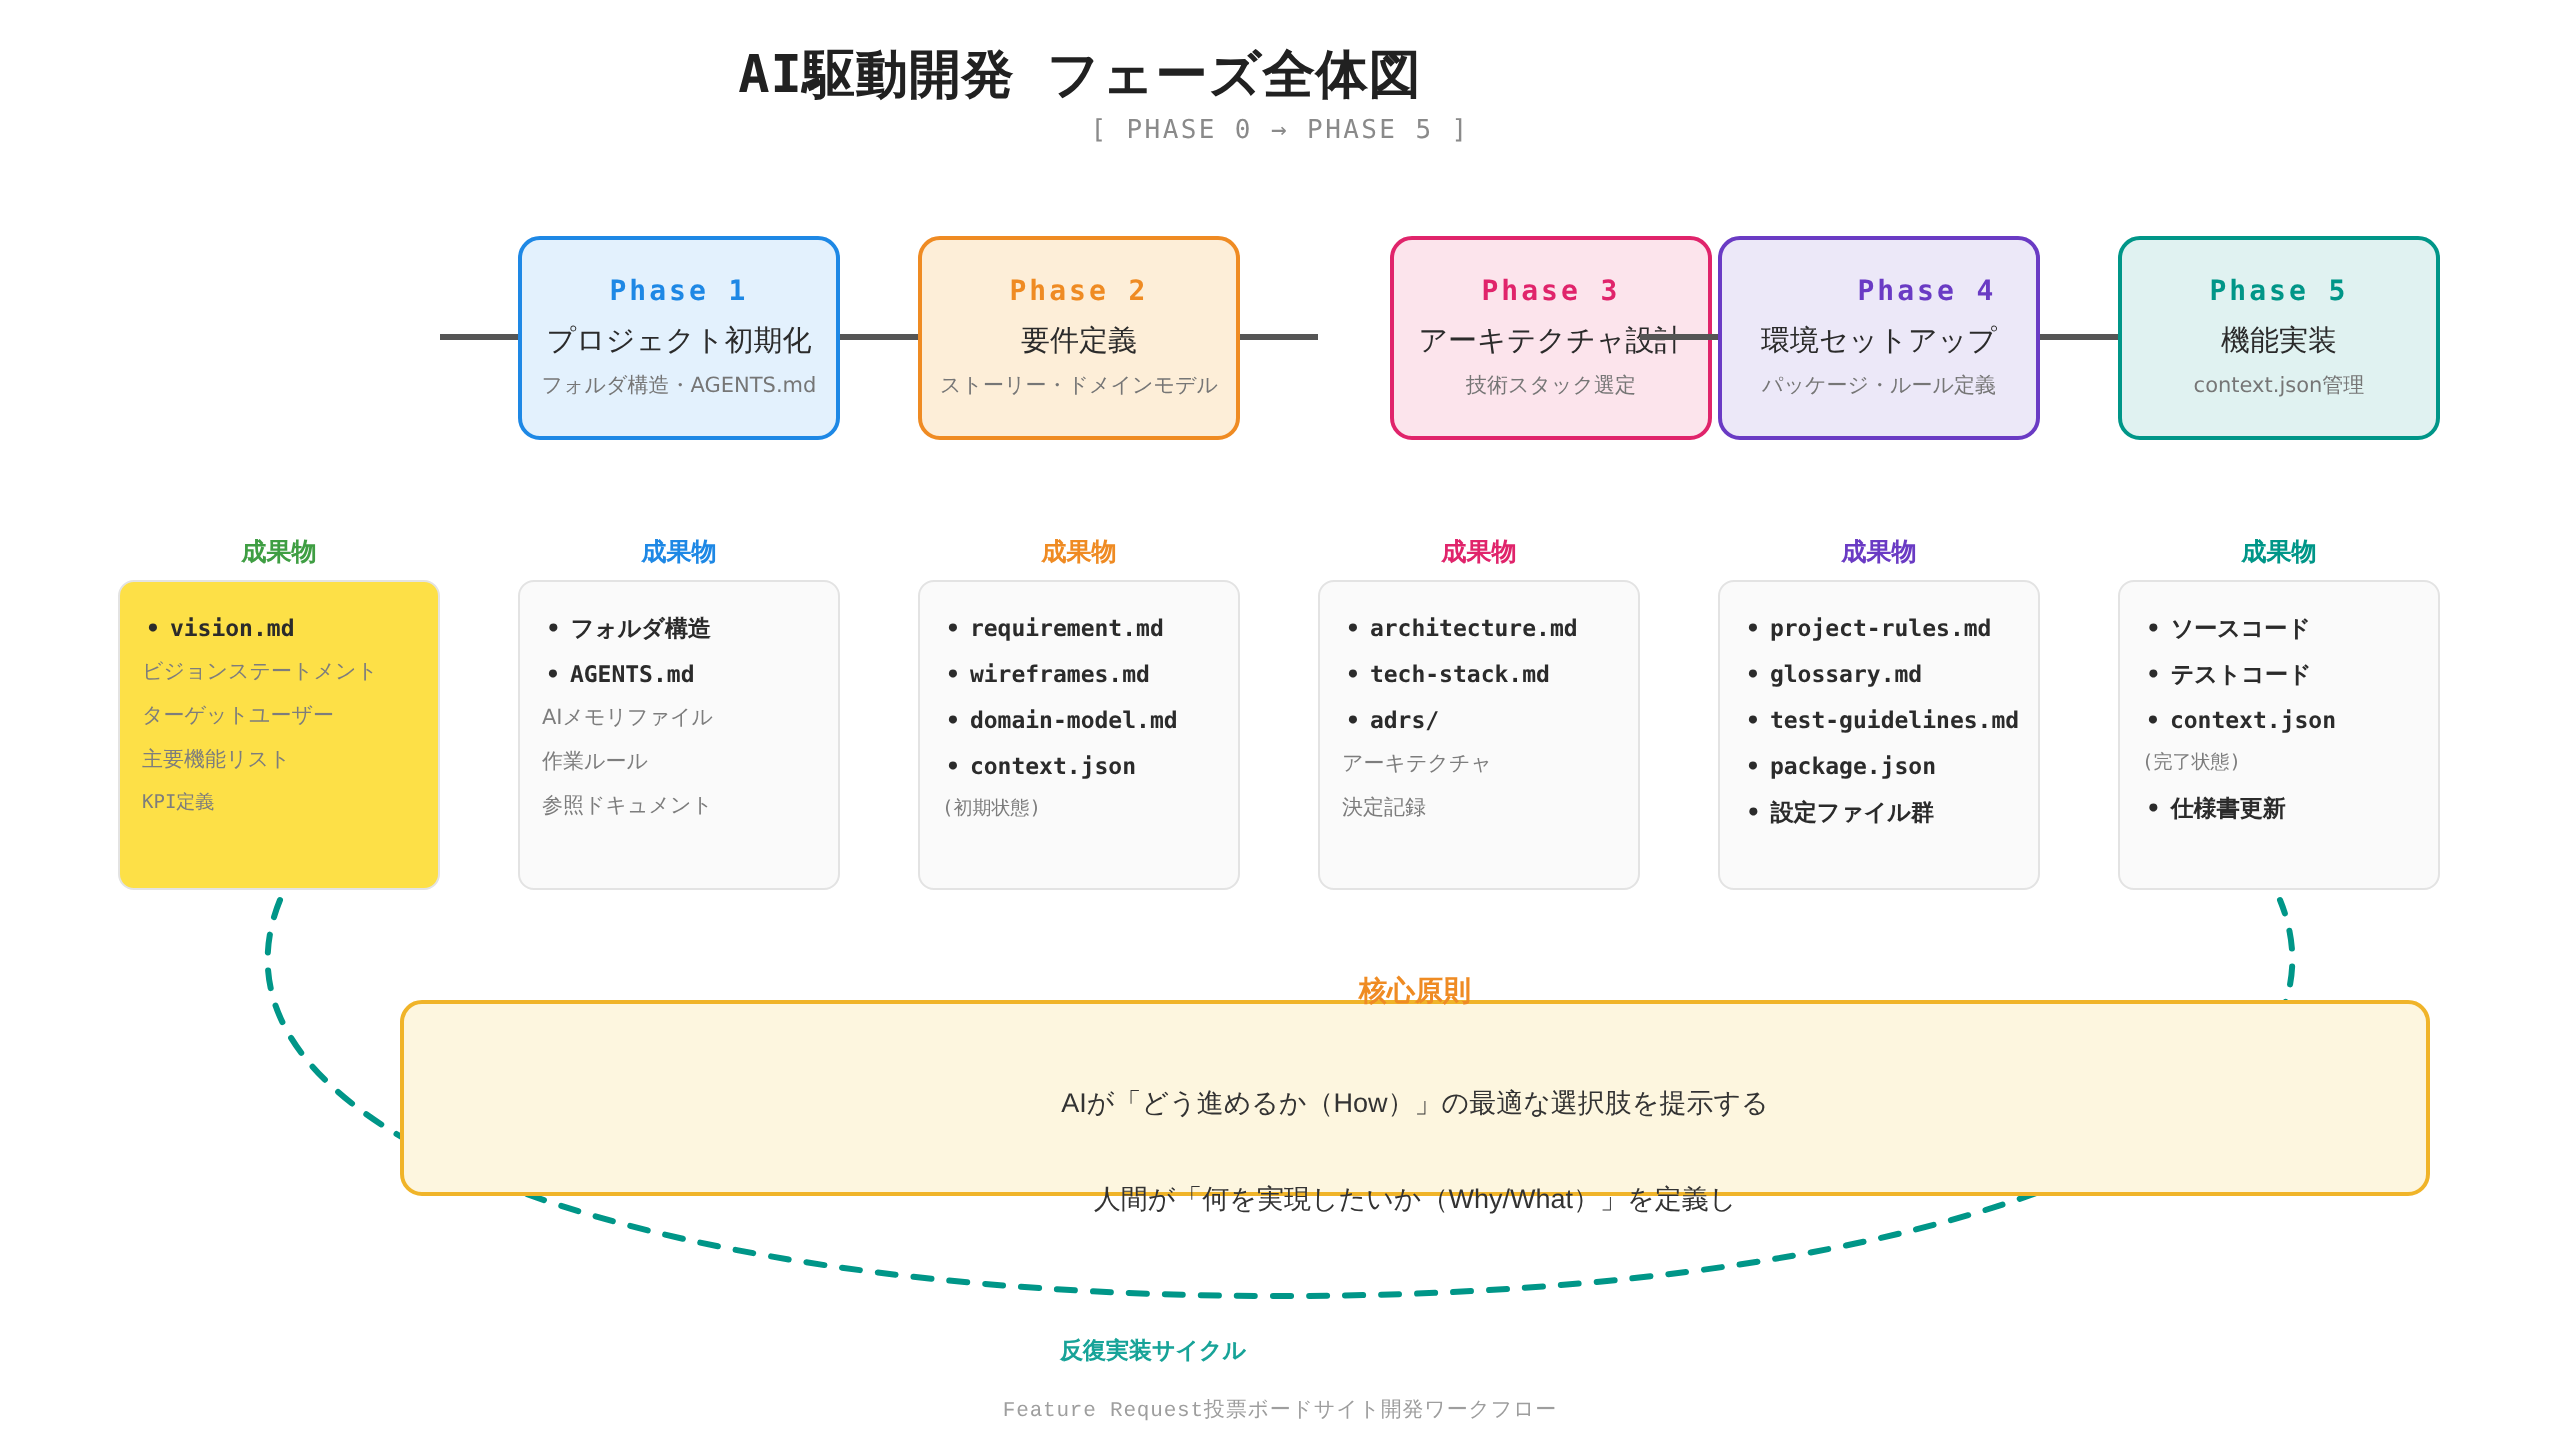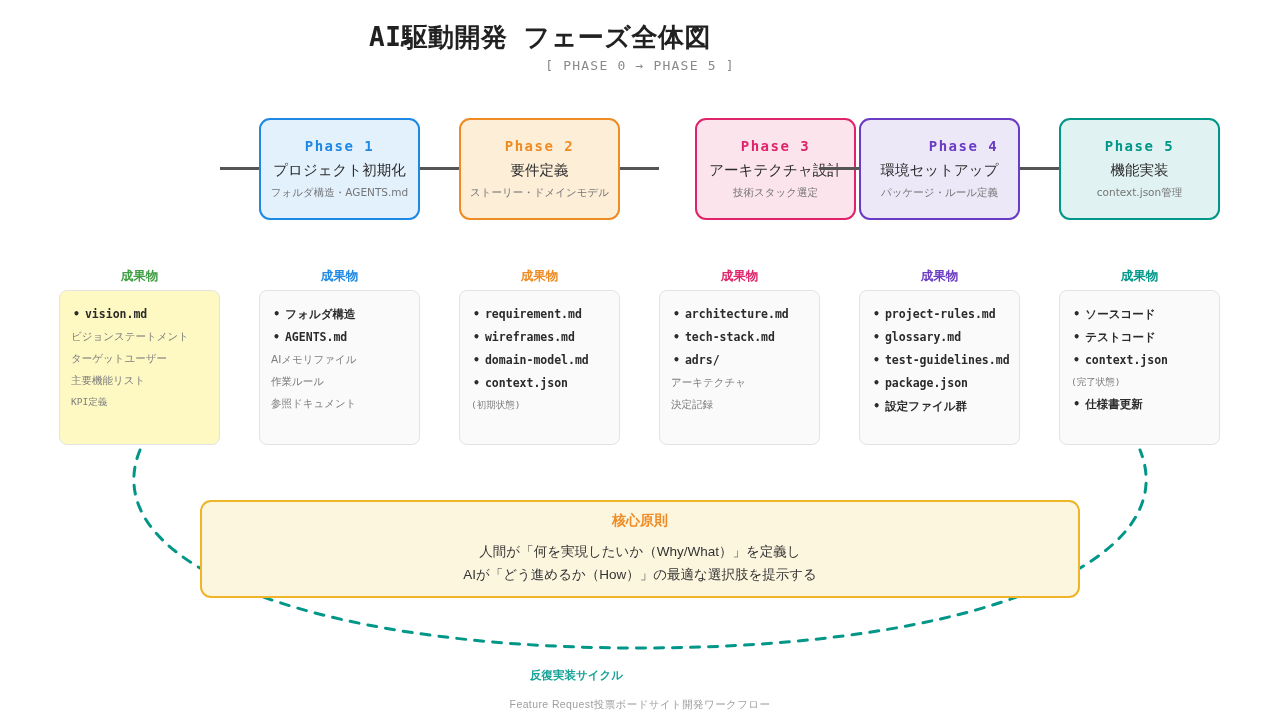--- a/index.html
+++ b/index.html
@@ -75,39 +75,39 @@
   .deliv-item.primary .bullet { margin-right: 5px; }
   .deliv-item.primary.jp { font-family: "DejaVu Sans", sans-serif; font-size: 11.5px; }
   .deliv-item.sub {
     font-size: 10.5px; color: #7d7d7d; padding-left: 0px;
     font-family: "DejaVu Sans", sans-serif;
   }
   .deliv-item.sub.mono { font-family: "DejaVu Sans Mono","Liberation Mono", monospace; font-size: 9.5px; }
 
   
   .principle {
-    position: absolute; left: 200px; top: 500px; width: 880px; height: 98px;
+    position: absolute; left: 200px; top: 500px; width: 1015px; height: 98px;
     background: #fdf6df; border: 2px solid #f0b429; border-radius: 11px;
-    display: flex; flex-direction: column; align-items: center; justify-content: center;
+    display: flex; flex-direction: column; align-items: center; justify-content: center; gap: 25px;
   }
   .principle-title {
     font-size: 14px; font-weight: bold; color: #ef8b23; margin-bottom: 11px;
   }
   .principle-line {
     font-size: 13.5px; color: #333333; line-height: 1.65;
   }
 
   
   .cycle-label {
     position: absolute; left: 0; top: 668px; width: 1153px; text-align: center;
     font-size: 11.5px; font-weight: bold; color: #17a398;
   }
   .footer-note {
     position: absolute; left: 0; top: 698px; width: 1280px; text-align: center;
-    font-family: Liberation Sans, sans-serif;
+    font-family: Liberation Mono, monospace;
     font-size: 10.5px; color: #9e9e9e; letter-spacing: 0.4px;
   }
 </style>
 </head>
 <body>
 
 <div id="stage">
 
   <div class="title">AI駆動開発 フェーズ全体図</div>
   <div class="subtitle">[ PHASE 0 → PHASE 5 ]</div>
@@ -144,21 +144,21 @@
       <div class="connector" style="left: 961px; width: 39px; background: rgb(85, 85, 85);"></div>
       <div class="phase-box" style="left: 1000px; border-color: rgb(0, 150, 136); background: rgb(224, 242, 241);">
         <div class="phase-id" style="color: rgb(0, 150, 136);">Phase 5</div>
         <div class="phase-name">機能実装</div>
         <div class="phase-desc">context.json管理</div>
       </div>
     </div>
 
   <div id="deliv-layer">
       <div class="deliv-label" style="left: 59px; color: rgb(63, 158, 67);">成果物</div>
-      <div class="deliv-card" style="left: 59px; background: #fef9c3; border-color: rgb(227, 227, 227);">
+      <div class="deliv-card" style="left: 59px; background: #fde047; border-color: rgb(227, 227, 227);">
         <div class="deliv-item primary"><span class="bullet">•</span><span>vision.md</span></div>
         <div class="deliv-item sub">ビジョンステートメント</div>
         <div class="deliv-item sub">ターゲットユーザー</div>
         <div class="deliv-item sub">主要機能リスト</div>
         <div class="deliv-item sub mono">KPI定義</div>
       </div>
       <div class="deliv-label" style="left: 259px; color: rgb(30, 136, 229);">成果物</div>
       <div class="deliv-card" style="left: 259px; background: rgb(250, 250, 250); border-color: rgb(227, 227, 227);">
         <div class="deliv-item primary jp"><span class="bullet">•</span><span>フォルダ構造</span></div>
         <div class="deliv-item primary"><span class="bullet">•</span><span>AGENTS.md</span></div>
@@ -195,20 +195,20 @@
         <div class="deliv-item primary jp"><span class="bullet">•</span><span>ソースコード</span></div>
         <div class="deliv-item primary jp"><span class="bullet">•</span><span>テストコード</span></div>
         <div class="deliv-item primary"><span class="bullet">•</span><span>context.json</span></div>
         <div class="deliv-item sub mono">(完了状態)</div>
         <div class="deliv-item primary jp"><span class="bullet">•</span><span>仕様書更新</span></div>
       </div>
     </div>
 
   <div class="principle">
     <div class="principle-title">核心原則</div>
+    <div class="principle-line">AIが「どう進めるか（How）」の最適な選択肢を提示する</div>
     <div class="principle-line">人間が「何を実現したいか（Why/What）」を定義し</div>
-    <div class="principle-line">AIが「どう進めるか（How）」の最適な選択肢を提示する</div>
   </div>
 
   <div class="cycle-label">反復実装サイクル</div>
   <div class="footer-note">Feature Request投票ボードサイト開発ワークフロー</div>
 
 </div>
 
 </body></html>

